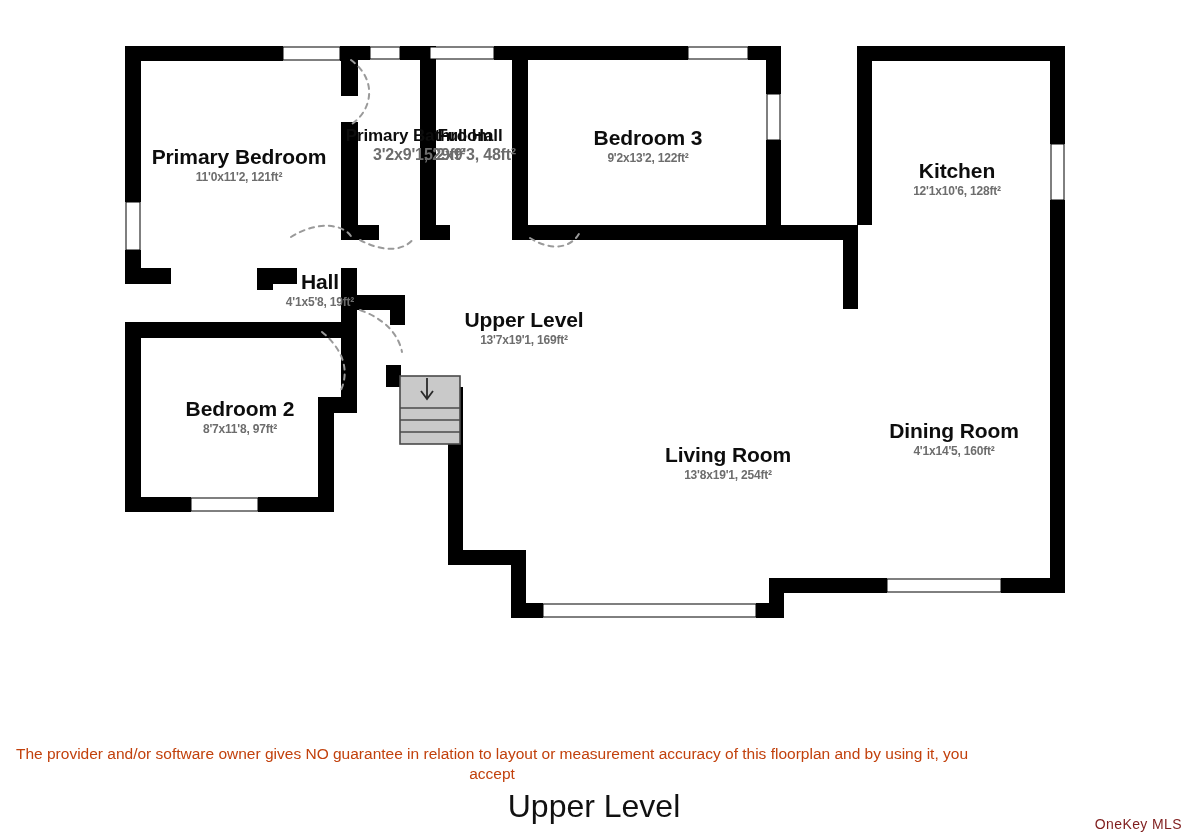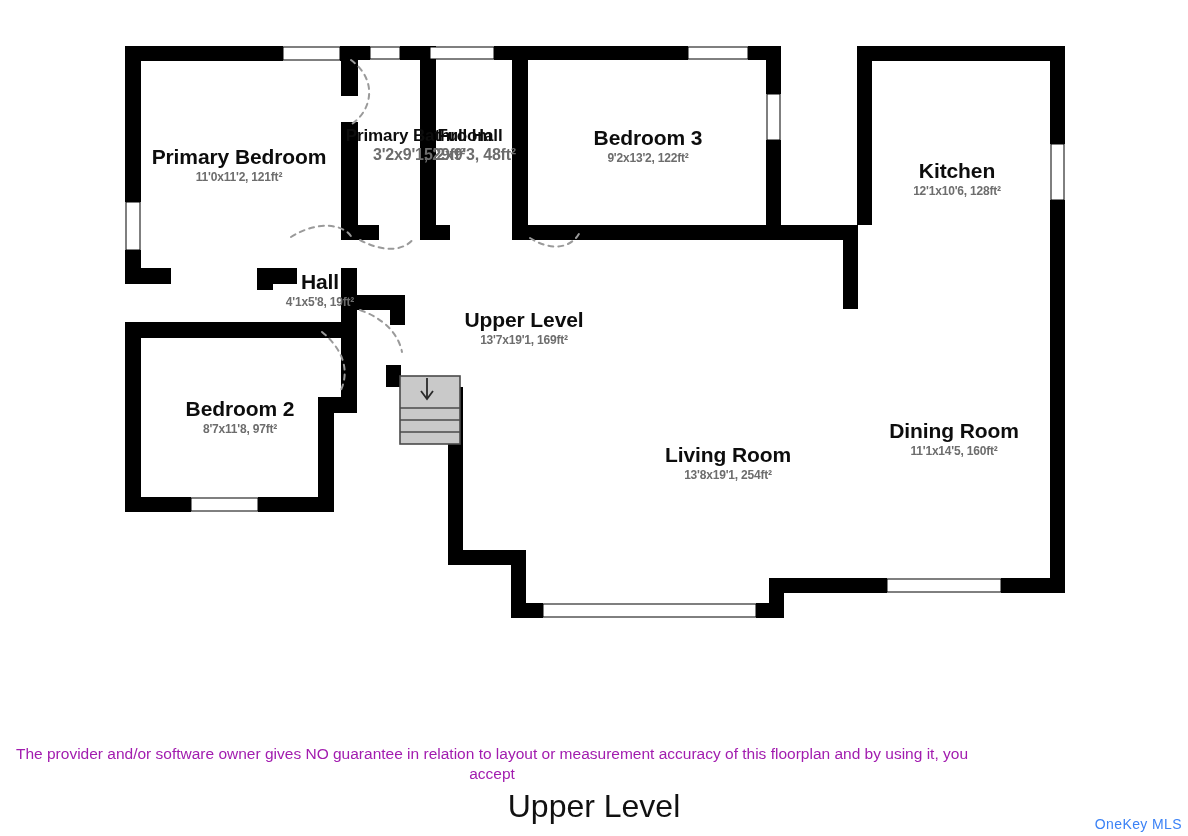--- a/index.html
+++ b/index.html
@@ -52,40 +52,40 @@
   .room-label.small .rl-dims { font-size: 16px; }
 
   
   #disclaimer {
     position: absolute;
     left: 0;
     top: 744px;
     width: 984px;
     text-align: center;
     font-size: 15.5px;
-    color: #a21caf;
+    color: #c2410c;
     line-height: 1.32;
     font-family: "Liberation Sans", sans-serif;
   }
   #level-title {
     position: absolute;
     left: 0;
     top: 788px;
     width: 1188px;
     text-align: center;
     font-size: 32px;
     color: #111111;
     font-family: "Liberation Sans", sans-serif;
   }
   #watermark {
     position: absolute;
     right: 6px;
     bottom: 4px;
     font-size: 14px;
-    color: #3b82f6;
+    color: #7f1d1d;
     letter-spacing: 0.4px;
     font-family: "Liberation Sans", sans-serif;
   }
 </style>
 </head>
 <body>
 
 <svg id="floorplan-canvas" viewBox="0 0 1188 836">
 
   <g fill="#000000">
@@ -253,21 +253,21 @@
   <span class="rl-dims">8'7x11'8, 97ft²</span>
 </div>
 
 <div class="room-label" style="left:728px; top:408px;margin-top:35px;">
   <span class="rl-name">Living Room</span>
   <span class="rl-dims">13'8x19'1, 254ft²</span>
 </div>
 
 <div class="room-label" style="left:954px; top:419px;">
   <span class="rl-name">Dining Room</span>
-  <span class="rl-dims">11'1x14'5, 160ft²</span>
+  <span class="rl-dims">4'1x14'5, 160ft²</span>
 </div>
 
 <div id="disclaimer">
   <span>The provider and/or software owner gives NO guarantee in relation to layout or measurement accuracy of this floorplan and by using it, you accept</span>
   <br>
 </div>
 
 <div id="level-title">Upper Level</div>
 
 <div id="watermark">OneKey MLS</div>

